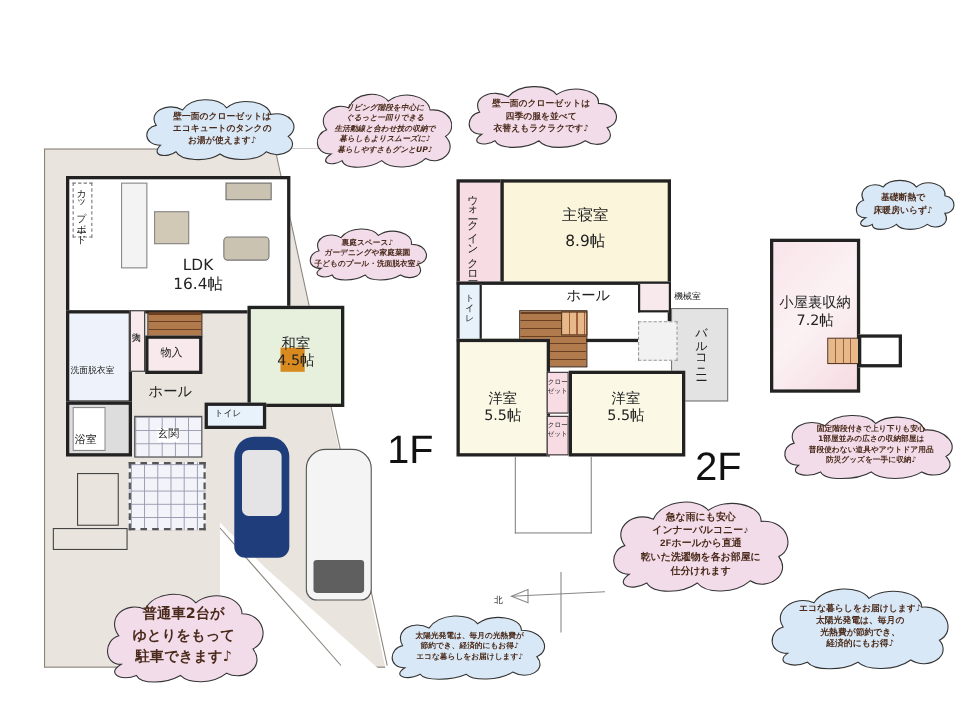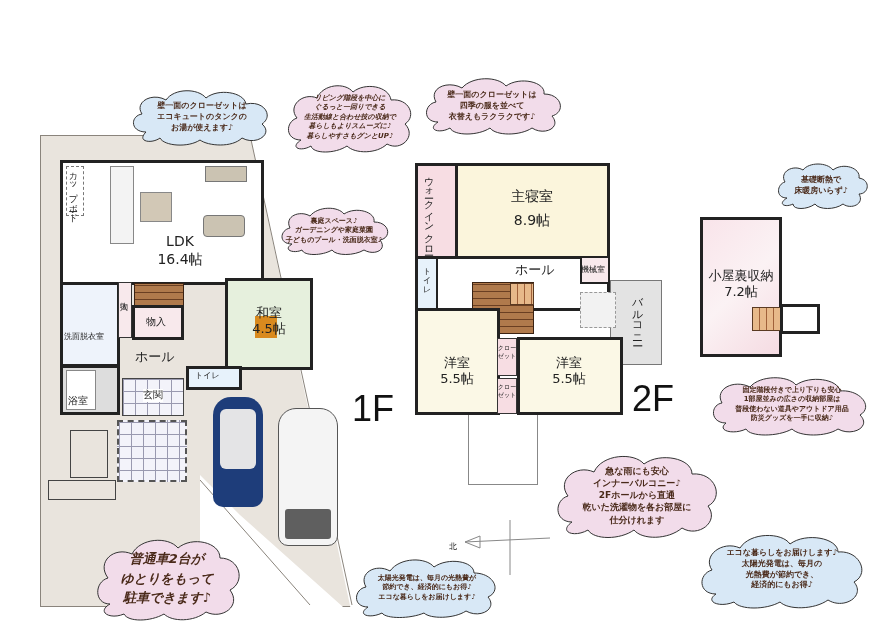--- a/index.html
+++ b/index.html
@@ -11,21 +11,21 @@
   .lbl { position:absolute; font-size:13px; color:#222; text-align:center; white-space:nowrap; line-height:1.25; }
   .lbl.sm { font-size:10px;text-align:right; }
   .lbl.xs { font-size:8px; }
   .lbl.big { font-size:14px; }
   .vert { writing-mode:vertical-rl; text-orientation:upright; font-size:9px; letter-spacing:0; }
   .floor-label { position:absolute; font-size:36px; color:#111; font-family:"Liberation Sans", sans-serif; }
   .cloud { position:absolute; }
   .cloud svg { position:absolute; left:0; top:0; width:100%; height:100%; overflow:visible; }
   .cloud .ctext { position:absolute; left:0; right:0; top:50%; transform:translateY(-50%); text-align:center; font-size:8px; line-height:1.35; color:#4a2a1a; font-weight:bold; white-space:pre-line; }
   .cloud.large .ctext { font-size:10px; }
-  .cloud.xl .ctext { font-size:13px; line-height:1.5;font-style:italic; }
+  .cloud.xl .ctext { font-size:13px; line-height:1.5; }
   .stairs { position:absolute; background:repeating-linear-gradient(90deg,#e7b98a 0 6px,#a0613a 6px 7px); border:1px solid #5a3a22; box-sizing:border-box; }
   .stairs-dark { position:absolute; background:repeating-linear-gradient(0deg,#b07a4c 0 6px,#6a3f22 6px 7px); border:1px solid #3a2212; box-sizing:border-box; }
   .tile { background-color:#f3f3fa; background-image:linear-gradient(#9a9ab0 1px,transparent 1px),linear-gradient(90deg,#9a9ab0 1px,transparent 1px); background-size:12px 12px; }
   .car { position:absolute; border-radius:18px 18px 10px 10px; }
 </style>
 </head>
 <body>
 
 <div>
 
@@ -105,21 +105,21 @@
     <div style="margin-top:6px;">8.9帖</div>
   </div>
 
   <div class="wall room" style="left:415px;top:256px;width:195px;height:55px;background:#fff;"></div>
   <div class="lbl" style="left:515px;top:262px;">ホール</div>
 
   <div class="room" style="left:418px;top:259px;width:20px;height:50px;background:#e7f2fb;border-right:2px solid #222;"></div>
   <div class="lbl xs vert" style="left:421px;top:262px;">トイレ</div>
 
   <div class="room" style="left:580px;top:258px;width:28px;height:26px;background:#f8e9ec;border-left:2px solid #222;border-bottom:2px solid #222;"></div>
-  <div class="lbl xs" style="left:581px;top:265px;">機械室</div>
+  <div class="lbl xs" style="left:581px;top:265px;padding-left:32px;">機械室</div>
 
   <div class="stairs-dark" style="left:472px;top:282px;width:62px;height:52px;"></div>
   <div class="stairs" style="left:510px;top:283px;width:24px;height:22px;"></div>
 
   <div class="room" style="left:610px;top:280px;width:52px;height:85px;background:#e3e3e3;border:1px solid #777;"></div>
   <div class="room" style="left:580px;top:292px;width:36px;height:36px;background:#f2f2f2;border:1px dashed #999;"></div>
   <div class="lbl vert" style="left:630px;top:290px;font-size:11px;">バルコニー</div>
 
   <div class="wall room" style="left:415px;top:308px;width:85px;height:107px;background:#fbf8e6;"></div>
   <div class="lbl" style="left:435px;top:355px;width:44px;">
@@ -133,21 +133,21 @@
   <div class="lbl xs" style="left:497px;top:383px;width:20px;font-size:6px;white-space:normal;">クローゼット</div>
 
   <div class="wall room" style="left:517px;top:337px;width:106px;height:78px;background:#fbf8e6;"></div>
   <div class="lbl" style="left:547px;top:355px;width:44px;">
     <div>洋室</div>
     <div>5.5帖</div>
   </div>
 
   <div class="room" style="left:468px;top:415px;width:70px;height:70px;border:1px solid #888;border-top:none;"></div>
 
-  <div class="floor-label" style="left:632px;top:378px;">2F</div>
+  <div class="floor-label" style="left:632px;top:403px;">2F</div>
 
   <svg class="abs" style="left:455px;top:520px;width:100px;height:60px;">
     <line x1="10" y1="22" x2="95" y2="18" stroke="#888" stroke-width="1"></line>
     <line x1="55" y1="0" x2="55" y2="55" stroke="#888" stroke-width="1"></line>
     <polygon points="10,22 25,16 25,28" fill="none" stroke="#888"></polygon>
   </svg>
   <div class="lbl xs vert" style="left:447px;top:535px;">北</div>
 </div>
 
 <div>
@@ -213,21 +213,21 @@
   <div class="ctext" style="font-size:7px;">固定階段付きで上り下りも安心
 1部屋並みの広さの収納部屋は
 普段使わない道具やアウトドア用品
 防災グッズを一手に収納♪</div>
 </div>
 
 <div class="cloud large" style="left:552px;top:452px;width:170px;height:86px;">
   <svg viewBox="0 0 170 86" preserveAspectRatio="none">
       <path d="M20,70 C2,70 2,48 16,44 C4,28 24,12 42,20 C50,2 82,0 92,12 C108,0 140,6 140,22 C164,20 172,46 156,54 C168,70 146,86 130,76 C116,88 90,88 82,78 C68,88 42,88 36,78 C22,86 6,80 20,70 Z" fill="#f2dcea" stroke="#333" stroke-width="1"></path>
     </svg>
-  <div class="ctext" style="font-size:9px;">急な雨にも安心
+  <div class="ctext" style="font-size:9px;font-family:Liberation Mono, monospace;">急な雨にも安心
 インナーバルコニー♪
 2Fホールから直通
 乾いた洗濯物を各お部屋に
 仕分けれます</div>
 </div>
 
 <div class="cloud" style="left:696px;top:532px;width:172px;height:76px;">
   <svg viewBox="0 0 172 76" preserveAspectRatio="none">
       <path d="M20,62 C2,62 2,42 16,38 C6,24 26,8 44,16 C54,0 86,0 94,12 C110,0 142,6 142,20 C164,18 174,42 158,50 C170,64 148,78 132,68 C118,78 92,78 84,70 C70,78 44,78 38,70 C24,76 8,70 20,62 Z" fill="#d8e8f6" stroke="#333" stroke-width="1"></path>
     </svg>

